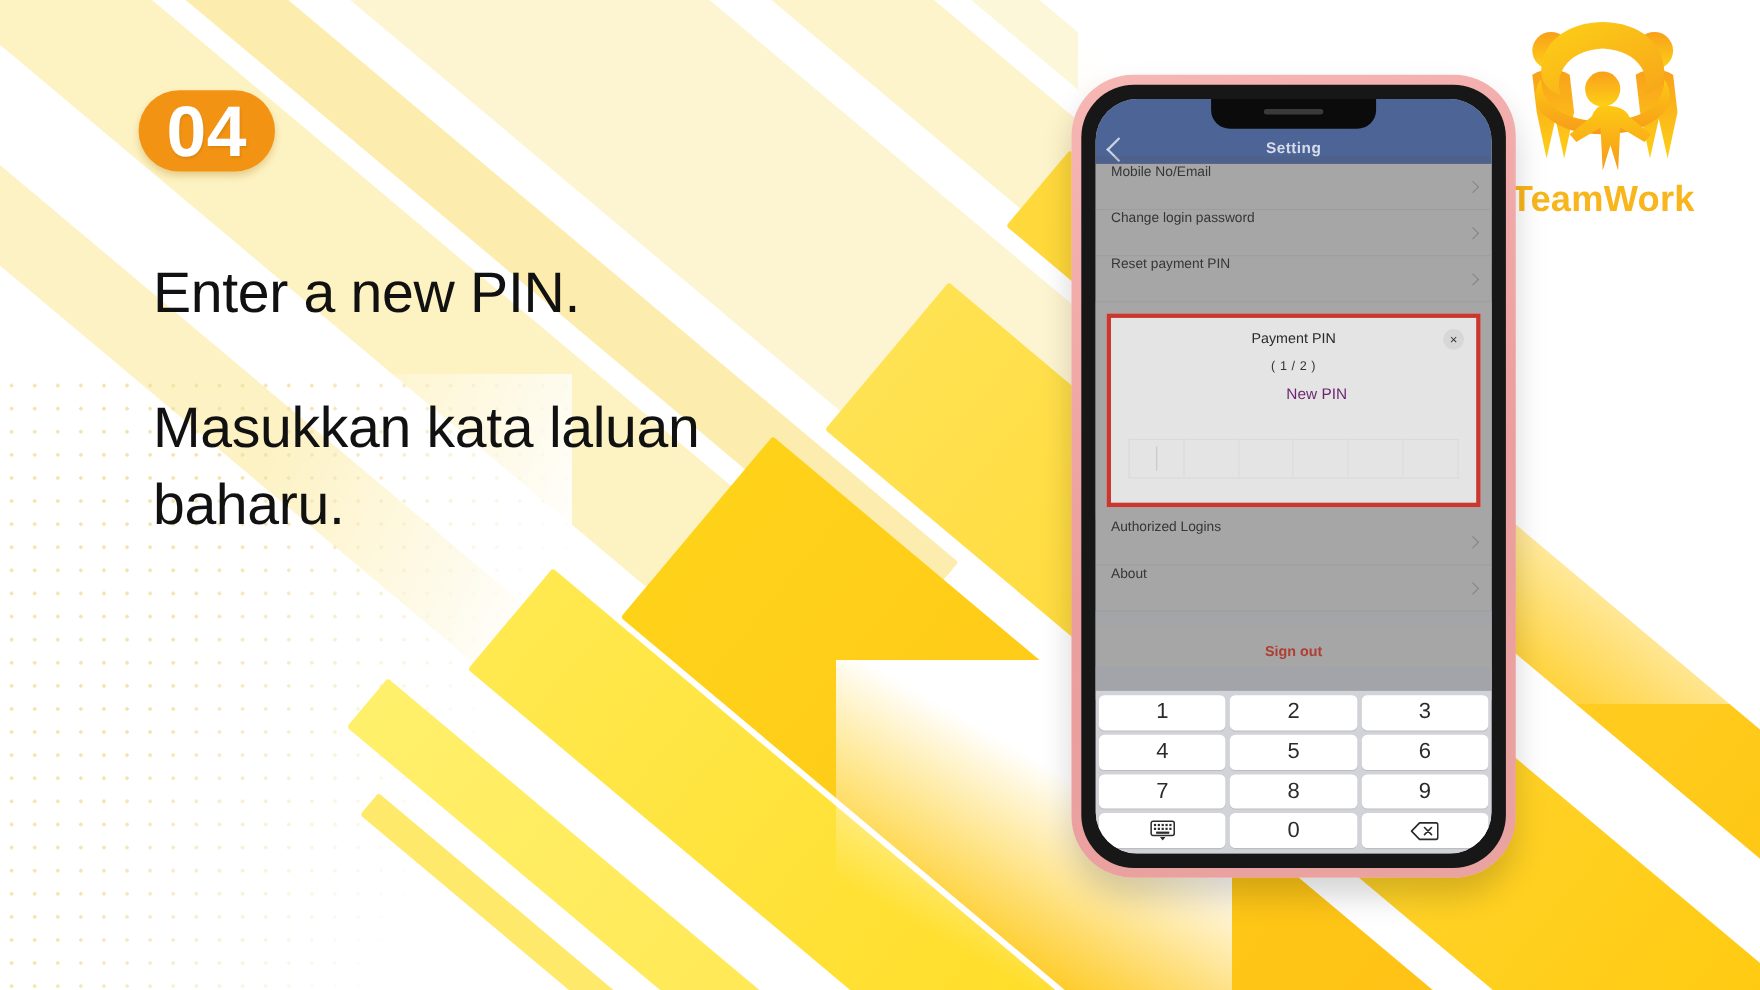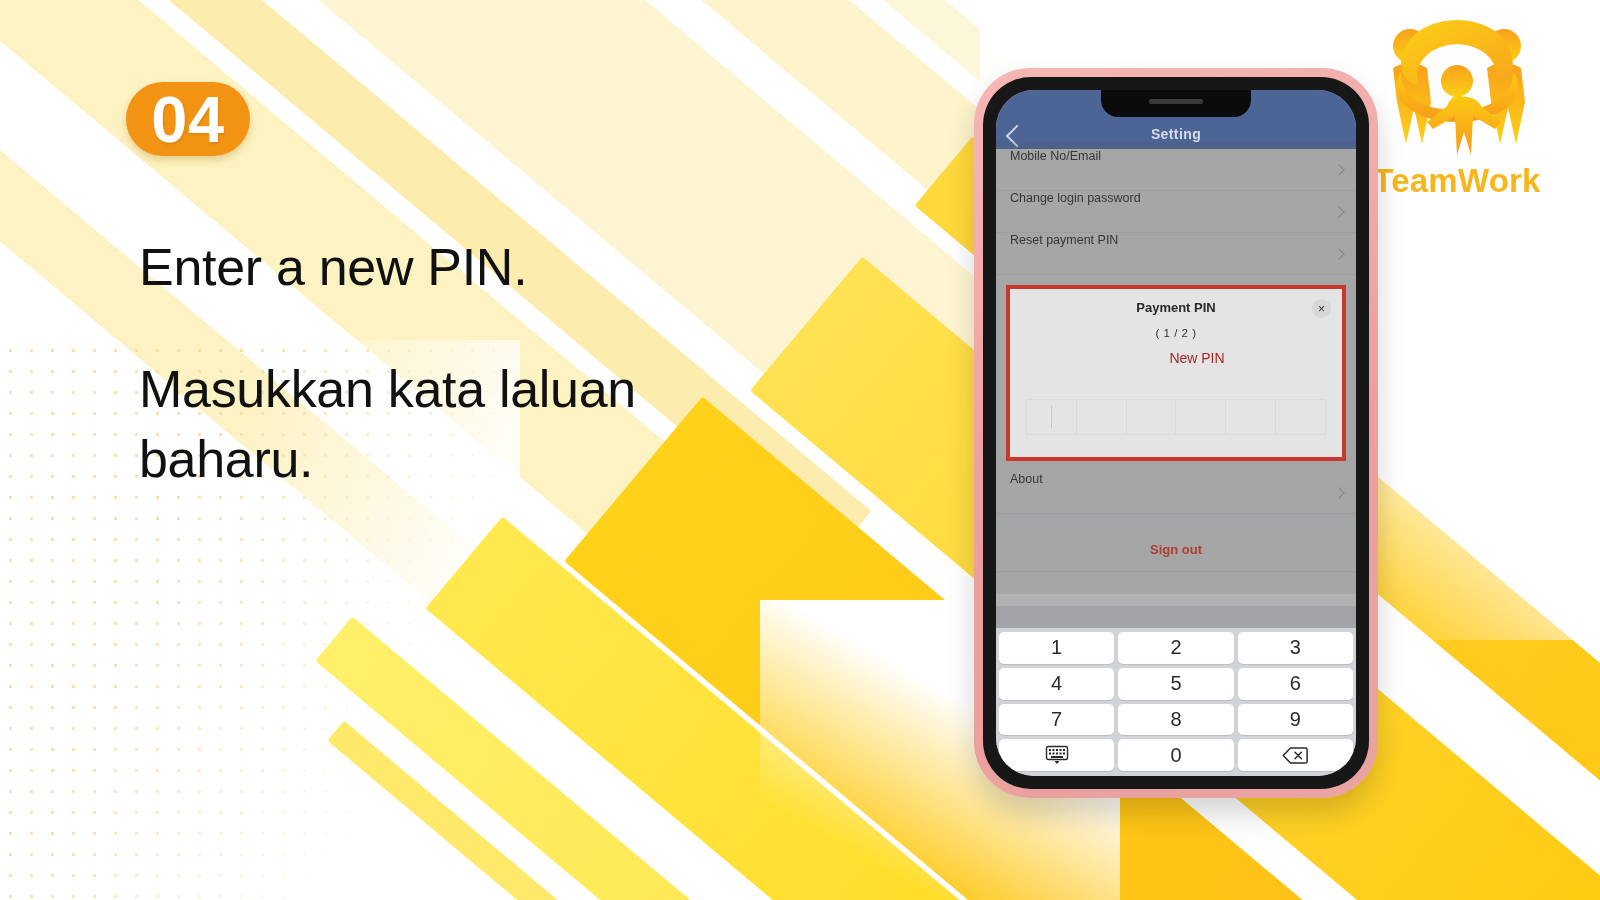--- a/index.html
+++ b/index.html
@@ -143,29 +143,29 @@
   }
   .filler{height:22px;background:#b6b6b6;border-top:1px solid #aaa;}
 
   
   .dialog-slot{position:relative;height:197px;background:#b6b6b6;}
   .dialog{
     position:absolute;left:10px;right:10px;top:10px;height:176px;
     background:#ffffff;border:4px solid #e03127;box-sizing:border-box;
   }
   .dlg-title{
-    text-align:center;margin-top:11px;color:#212121;font-size:13px;font-weight:bold;
+    text-align:center;margin-top:11px;color:#212121;font-size:13px;font-weight:normal;
   }
   .dlg-close{
     position:absolute;right:11px;top:10px;width:19px;height:19px;border-radius:50%;
     background:#f0f0f0;display:flex;align-items:center;justify-content:center;
     color:#2b2b2b;font-size:12px;line-height:1;
   }
   .dlg-step{text-align:center;margin-top:12px;color:#2e2e2e;font-size:11.5px;letter-spacing:.5px;}
-  .dlg-sub{text-align:center;margin-top:11px;color:#b91c1c;font-size:14px;padding-left:42px;}
+  .dlg-sub{text-align:center;margin-top:11px;color:#701a75;font-size:14px;padding-left:42px;}
   .pin-row{
     position:absolute;left:16px;right:16px;bottom:22px;height:36px;
     display:flex;
   }
   .pin-cell{
     flex:1;border:1px solid #f3f3f3;border-left:none;position:relative;background:#fff;
   }
   .pin-cell:first-child{border-left:1px solid #f3f3f3;}
   .caret{
     position:absolute;left:50%;top:6px;width:1px;height:22px;background:#dcdcdc;
@@ -308,20 +308,24 @@
               </div>
             <div class="pin-cell"></div>
             <div class="pin-cell"></div>
             <div class="pin-cell"></div>
             <div class="pin-cell"></div>
             <div class="pin-cell"></div>
           </div>
         </div>
       </div>
 
+      <div class="row">
+        <span>Authorized Logins</span>
+        <span class="chev"></span>
+      </div>
       <div class="row">
         <span>About</span>
         <span class="chev"></span>
       </div>
 
       <div class="gap"></div>
       <div class="signout">Sign out</div>
       <div class="filler"></div>
     </div>
 

